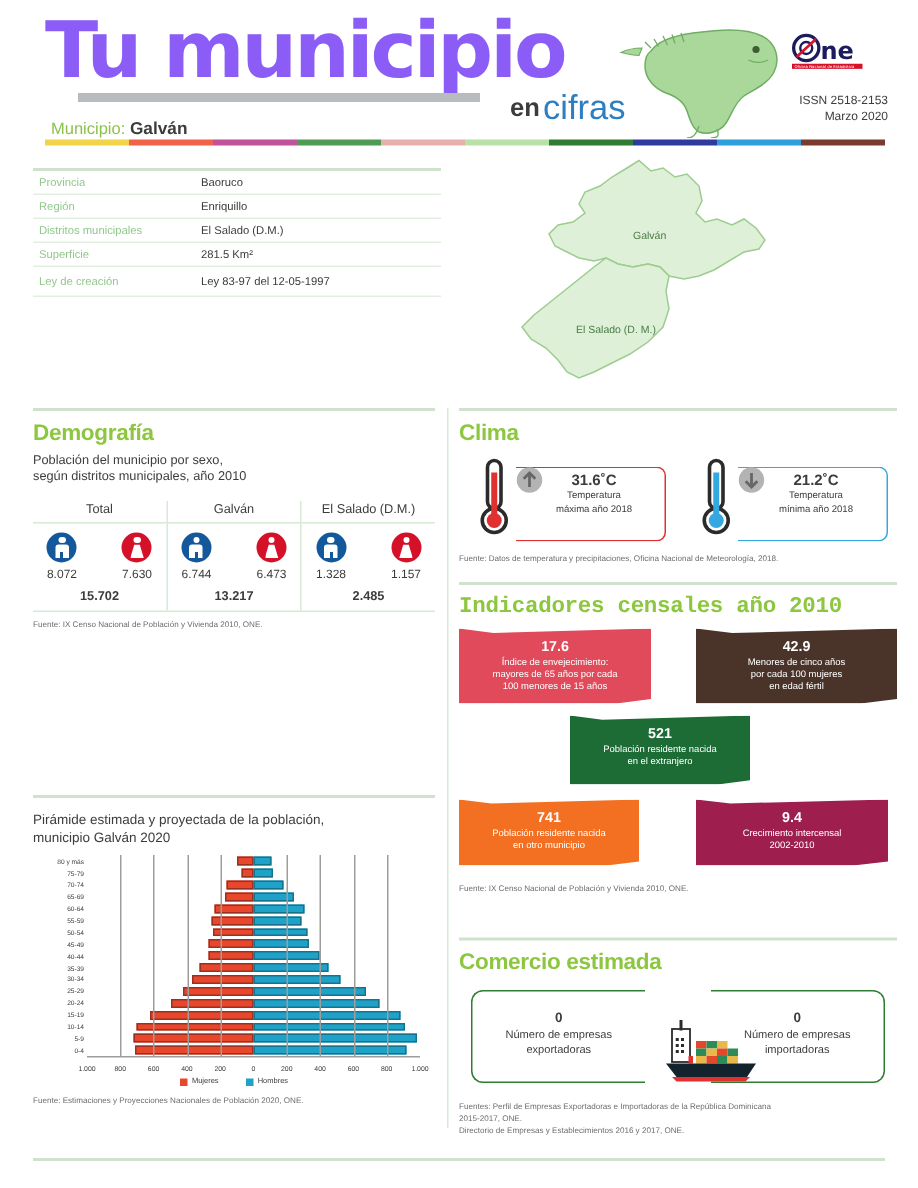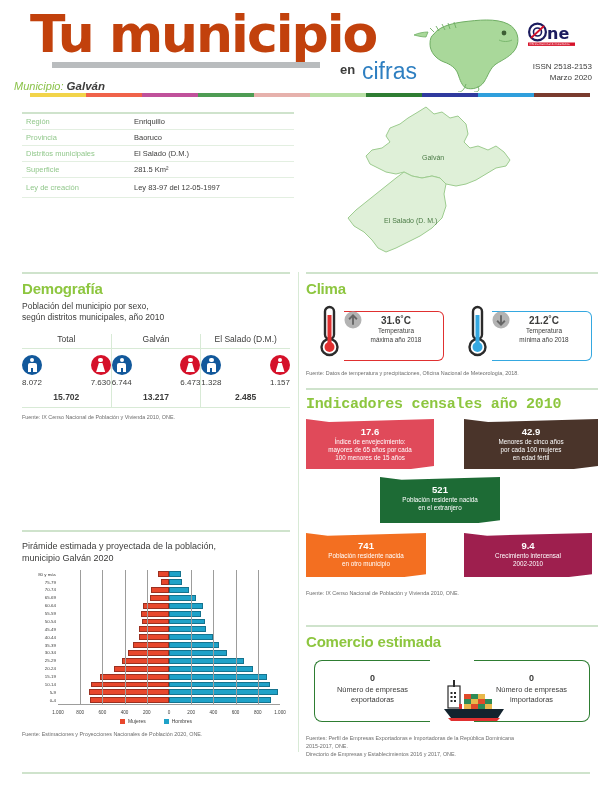--- a/index.html
+++ b/index.html
@@ -10,38 +10,38 @@
     color:#3c3c3b;
     position:relative;
     overflow:hidden;
   }
 
   
   .header { position:absolute; left:0; top:0; width:612px; height:100px; }
   .title-main {
     position:absolute; left:30px; top:8px;
     font-size:52px; font-weight:bold; letter-spacing:-2px;
-    color:#c2410c; line-height:1; white-space:nowrap;
+    color:#8b5cf6; line-height:1; white-space:nowrap;
     font-family:"DejaVu Sans", sans-serif;
   }
   .title-en {
     position:absolute; left:340px; top:62px;
-    font-size:13px; color:#3c3c3b; font-weight:600;
+    font-size:17px; color:#3c3c3b; font-weight:600;
   }
   .title-cifras {
     position:absolute; left:362px; top:58px;
     font-size:23px; color:#2e7fc1; font-weight:400;
   }
   .gray-bar {
     position:absolute; left:52px; top:62px; width:268px; height:6px;
     background:#b9bcbe;
   }
   .muni-line {
-    position:absolute; left:14px; top:80px;
-    font-size:11px; color:#8bc34a; font-weight:400;font-style:italic;
+    position:absolute; left:34px; top:80px;
+    font-size:11px; color:#8bc34a; font-weight:400;
   }
   .muni-line b { color:#3c3c3b; font-weight:bold; font-size:11.5px; }
 
   .iguana { position:absolute; left:404px; top:6px; width:120px; height:86px; }
 
   .one-logo { position:absolute; left:528px; top:22px; width:64px; height:26px; }
   .issn {
     position:absolute; left:470px; top:62px; width:122px;
     text-align:right; font-size:8px; color:#3c3c3b; line-height:1.35;
   }
@@ -68,21 +68,21 @@
   .hr-green { height:2px; background:#cfe3cc; }
   .subtext { font-size:8.5px; color:#3c3c3b; line-height:1.35; }
   .source { font-size:5.4px; color:#6d6d6d; line-height:1.5; }
 
   
   .demografia { position:absolute; left:22px; top:272px; width:268px; }
   .demo-grid { display:flex; margin-top:10px; }
   .demo-col { flex:1; text-align:center; position:relative; }
   .demo-col + .demo-col { border-left:1px solid #d8ead6; }
   .demo-head { font-size:8.5px; color:#3c3c3b; padding-bottom:4px; border-bottom:1px solid #d8ead6; }
-  .demo-icons { display:flex; justify-content:space-between; gap:30px; margin-top:6px; }
+  .demo-icons { display:flex; justify-content:center; gap:30px; margin-top:6px; }
   .pcell { text-align:center; }
   .picon { width:20px; height:20px; border-radius:50%; position:relative; margin:0 auto; }
   .picon.m { background:#12589b; }
   .picon.f { background:#d5112a; }
   .picon .head { position:absolute; left:50%; top:3px; width:4.4px; height:4.4px; margin-left:-2.2px; background:#fff; border-radius:50%; }
   .picon .body { position:absolute; left:50%; top:8px; width:9px; height:9px; margin-left:-4.5px; background:#fff; }
   .picon.m .body { border-radius:2px 2px 0 0; }
   .picon.m .body::after { content:''; position:absolute; left:3.4px; bottom:0; width:2.2px; height:4px; background:#12589b; }
   .picon.f .body { clip-path: polygon(30% 0, 70% 0, 100% 100%, 0 100%); }
   .pnum { font-size:8px; color:#3c3c3b; margin-top:3px; }
@@ -188,26 +188,26 @@
     <div class="strip" style="background: rgb(230, 177, 172); left: 254px; width: 56px;"></div>
     <div class="strip" style="background: rgb(185, 224, 166); left: 310px; width: 56px;"></div>
     <div class="strip" style="background: rgb(46, 125, 50); left: 366px; width: 56px;"></div>
     <div class="strip" style="background: rgb(47, 58, 158); left: 422px; width: 56px;"></div>
     <div class="strip" style="background: rgb(47, 159, 220); left: 478px; width: 56px;"></div>
     <div class="strip" style="background: rgb(122, 59, 46); left: 534px; width: 56px;"></div>
   </div>
 
 <div class="info-table" id="info-table">
     <div class="rowline">
+      <div class="k">Provincia</div>
+      <div class="v">Baoruco</div>
+    </div>
+    <div class="rowline">
       <div class="k">Región</div>
       <div class="v">Enriquillo</div>
-    </div>
-    <div class="rowline">
-      <div class="k">Provincia</div>
-      <div class="v">Baoruco</div>
     </div>
     <div class="rowline">
       <div class="k">Distritos municipales</div>
       <div class="v">El Salado (D.M.)</div>
     </div>
     <div class="rowline">
       <div class="k">Superficie</div>
       <div class="v">281.5 Km²</div>
     </div>
     <div class="rowline tall">

